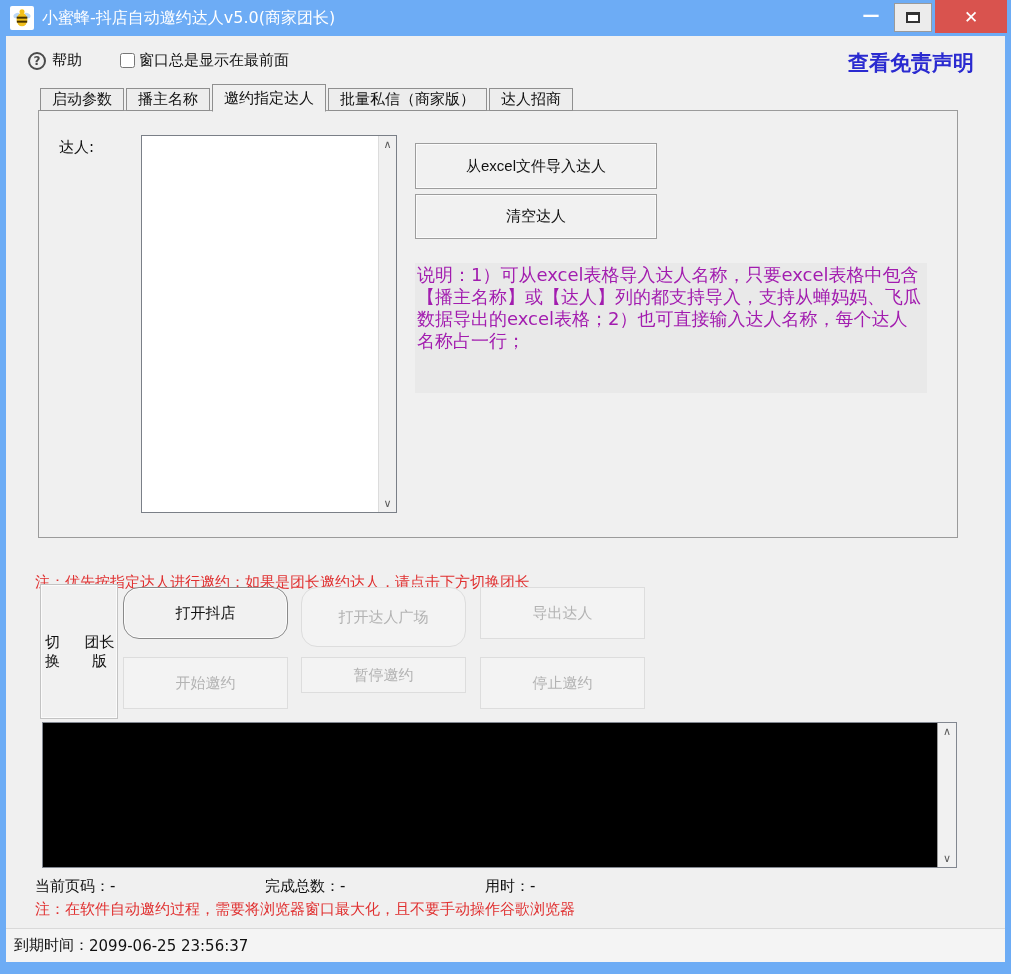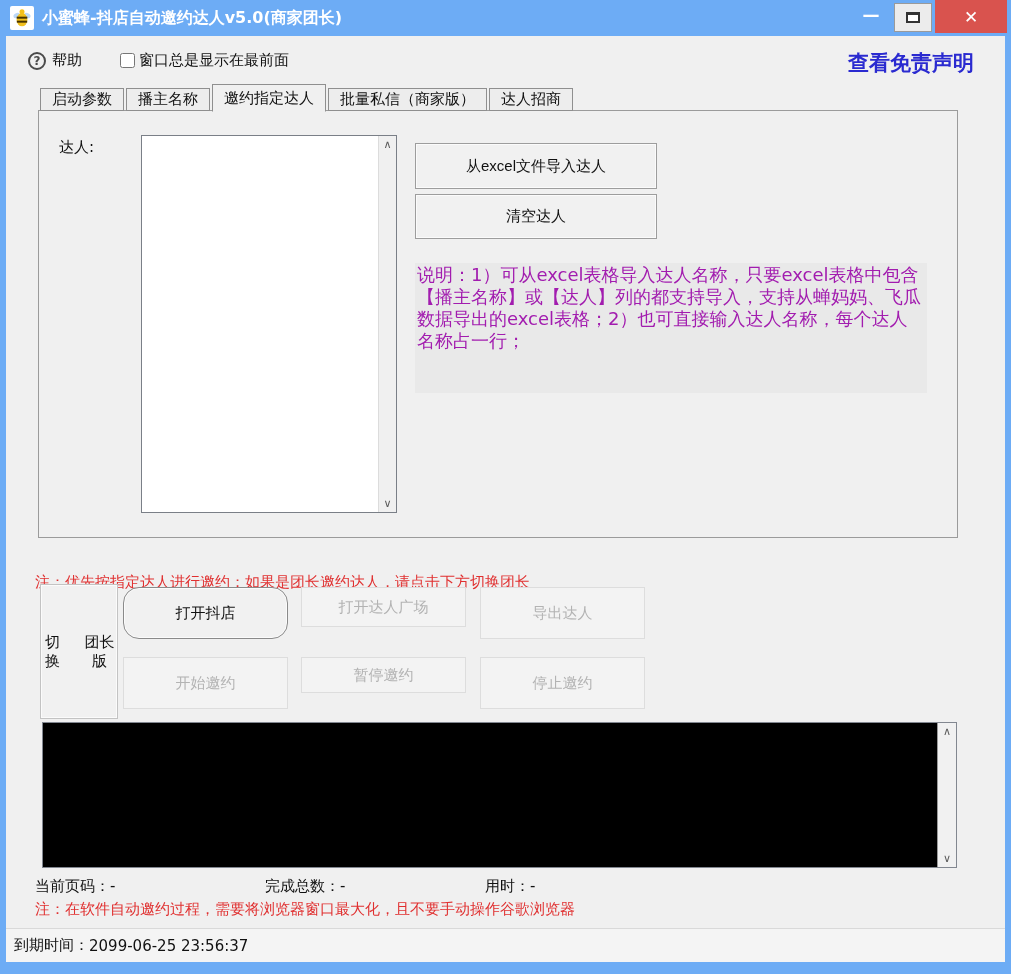--- a/index.html
+++ b/index.html
@@ -7,21 +7,21 @@
   body {
     position: relative;
     font-family: "DejaVu Sans", "Liberation Sans", sans-serif;
     background: #6dacf5;
     overflow: hidden;
     color: #111;
   }
   
   .titlebar { position:absolute; left:0; top:0; width:1011px; height:36px; background:#6dacf5; display:flex; align-items:center; }
   .app-icon { width:24px; height:24px; background:#fff; border-radius:2px; margin-left:10px; display:flex; align-items:center; justify-content:center; flex:0 0 auto; }
-  .title-text { color:#fff; font-weight:bold; font-size:16px; margin-left:8px; white-space:nowrap; }
+  .title-text { color:#fff; font-weight:normal; font-size:16px; margin-left:8px; white-space:nowrap; }
   .win-controls { position:absolute; right:4px; top:0; display:flex; align-items:flex-start; }
   .btn-min { width:46px; height:30px; display:flex; align-items:center; justify-content:center; color:#fff; font-size:17px; font-weight:bold; }
   .btn-max { width:38px; height:29px; margin-top:3px; margin-right:3px; background:#ececec; border:1px solid #9a9a9a; display:flex; align-items:center; justify-content:center; }
   .max-glyph { width:14px; height:11px; background:#fff; border:2px solid #333; border-top-width:3px; }
   .btn-close { width:72px; height:33px; background:#d9534e; color:#fff; display:flex; align-items:center; justify-content:center; font-size:17px; font-weight:bold; }
   
   .client { position:absolute; left:6px; top:36px; width:999px; height:926px; background:#f0f0f0; }
   .abs { position:absolute; }
   
   .help-group { left:22px; top:15px; display:flex; align-items:center; gap:6px; font-size:15px; }
@@ -43,21 +43,21 @@
   .btn { position:absolute; display:flex; align-items:center; justify-content:center; font-size:15px; background:#f1f1f1; border:1px solid #aaaaaa; box-shadow: inset 0 0 0 1px #fbfbfb; cursor:default; color:#111; }
   .btn-import { left:376px; top:32px; width:242px; height:46px; border-color:#9d9d9d; }
   .btn-clear  { left:376px; top:83px; width:242px; height:45px; border-color:#9d9d9d; }
   .desc-block { left:376px; top:152px; width:512px; height:130px; background:#e9e9e9; font-size:18px; line-height:1.22; padding:1px 2px; color:#a21caf; }
   
   .note { font-size:15px; color:#e03030; white-space:nowrap; }
   .note-1 { left:29px; top:537px; }
   
   .btn-switch { left:34px; top:548px; width:78px; height:135px; flex-direction:row; gap:18px; border-color:#c3c3c3; }
   .btn-shop   { left:117px; top:551px; width:165px; height:52px; border-color:#8a8a8a;border-radius:16px; }
-  .btn-square { left:295px; top:551px; width:165px; height:40px; }
+  .btn-square { left:295px; top:551px; width:165px; height:60px;border-radius:16px; }
   .btn-export { left:474px; top:551px; width:165px; height:52px; }
   .btn-start  { left:117px; top:621px; width:165px; height:52px; }
   .btn-pause  { left:295px; top:621px; width:165px; height:36px; }
   .btn-stop   { left:474px; top:621px; width:165px; height:52px; }
   .btn.disabled { color:#b3b3b3; border-color:#dddddd; box-shadow:none; background:#f3f3f3; }
   
   .log { left:36px; top:686px; width:915px; height:146px; border:1px solid #828790; background:#000; }
   .log .vscroll { width:19px; background:#f1f1f1; border-left:1px solid #999; }
   
   .status-item { top:841px; font-size:15px; }

